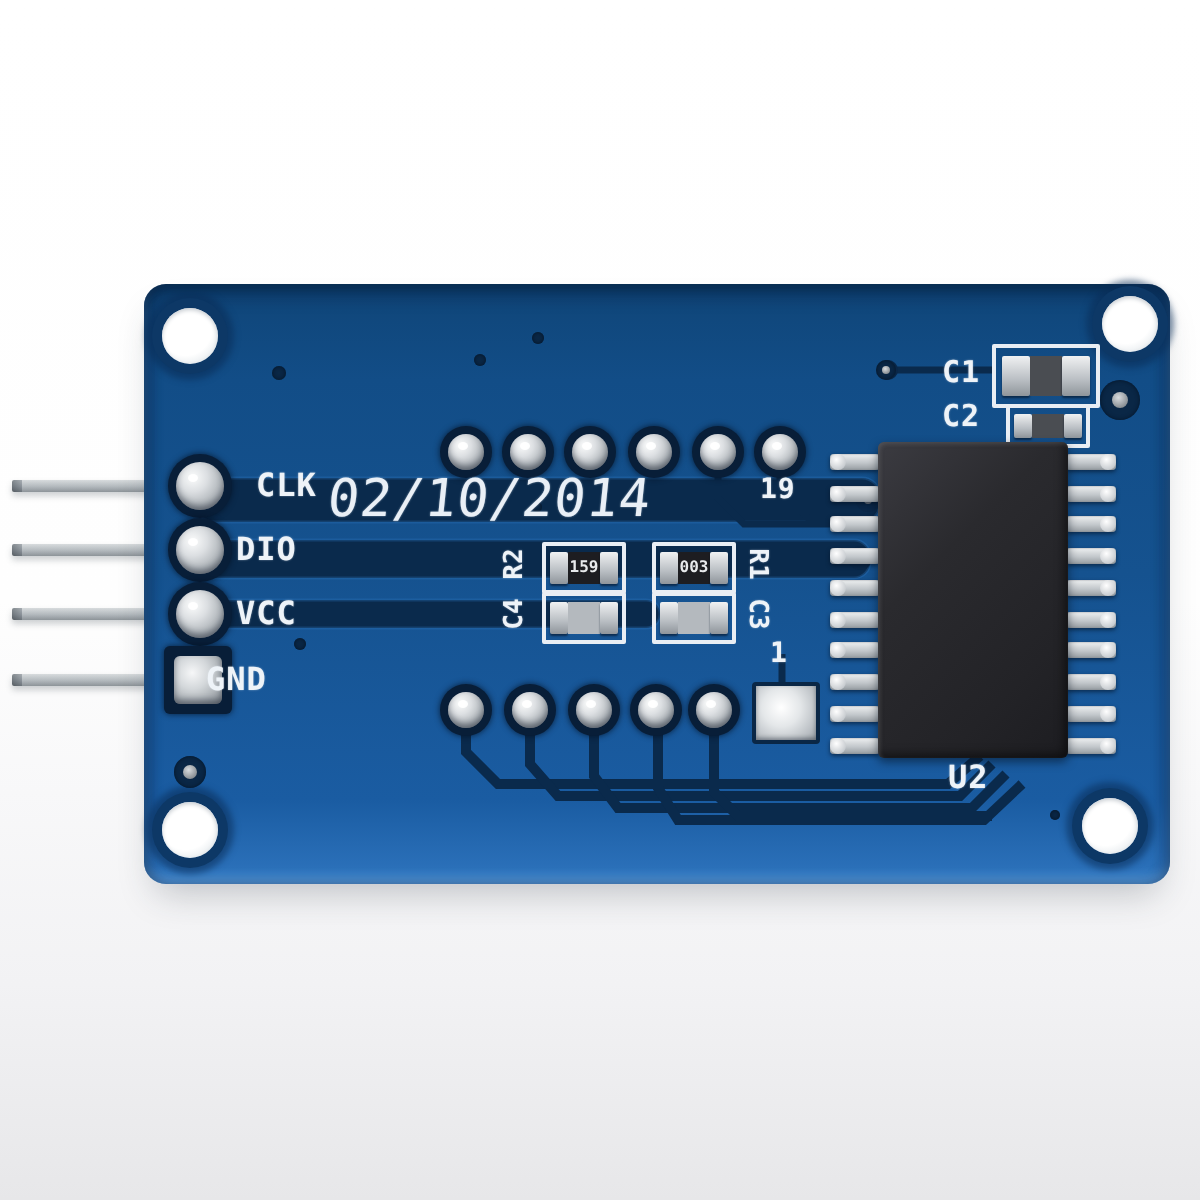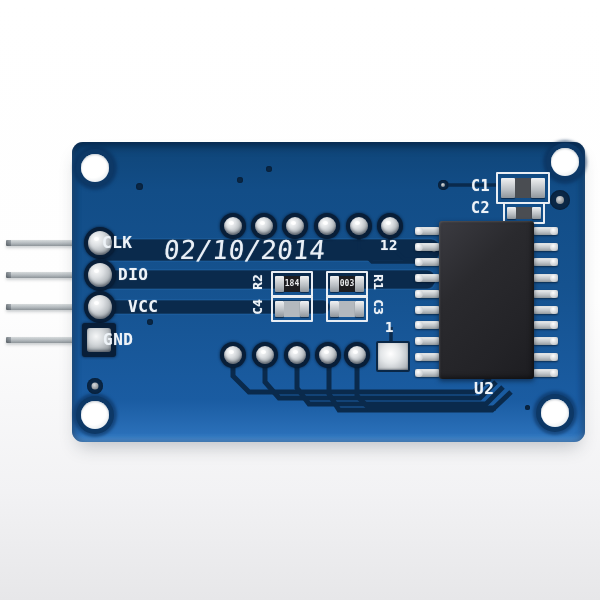--- a/index.html
+++ b/index.html
@@ -200,35 +200,35 @@
         </div>
         <div class="pad-round" style="left: 243px; top: 200px;">
           <span class="solder"></span>
         </div>
         <div class="pad-round" style="left: 272px; top: 200px;">
           <span class="solder"></span>
         </div>
         <div class="pad-bright" style="left: 304px; top: 199px;"></div>
       </div>
 
-    <div class="label" style="left:30px;top:93px">CLK</div>
+    <div class="label" style="left:56px;top:93px">CLK</div>
     <div class="label" style="left:46px;top:125px">DIO</div>
-    <div class="label" style="left:56px;top:157px">VCC</div>
+    <div class="label" style="left:46px;top:157px">VCC</div>
     <div class="label" style="left:31px;top:190px">GND</div>
 
     <div class="date" style="left:92px;top:95px">02/10/2014</div>
 
-    <div class="label small" style="left:308px;top:96px">12</div>
+    <div class="label small" style="left:308px;top:96px">19</div>
     <div class="label small" style="left:313px;top:178px">1</div>
 
     <div class="vlabel rot-ccw" style="left:176px;top:130px">R2</div>
     <div class="smd-box" style="left:199px;top:129px;width:38px;height:22px">
       <div class="smd">
           <span class="end"></span>
-          <span class="mid res">184</span>
+          <span class="mid res">159</span>
           <span class="end"></span>
         </div>
     </div>
     <div class="vlabel rot-ccw" style="left:176px;top:155px">C4</div>
     <div class="smd-box" style="left:199px;top:154px;width:38px;height:22px">
       <div class="smd">
           <span class="end"></span>
           <span class="mid cap"></span>
           <span class="end"></span>
         </div>

